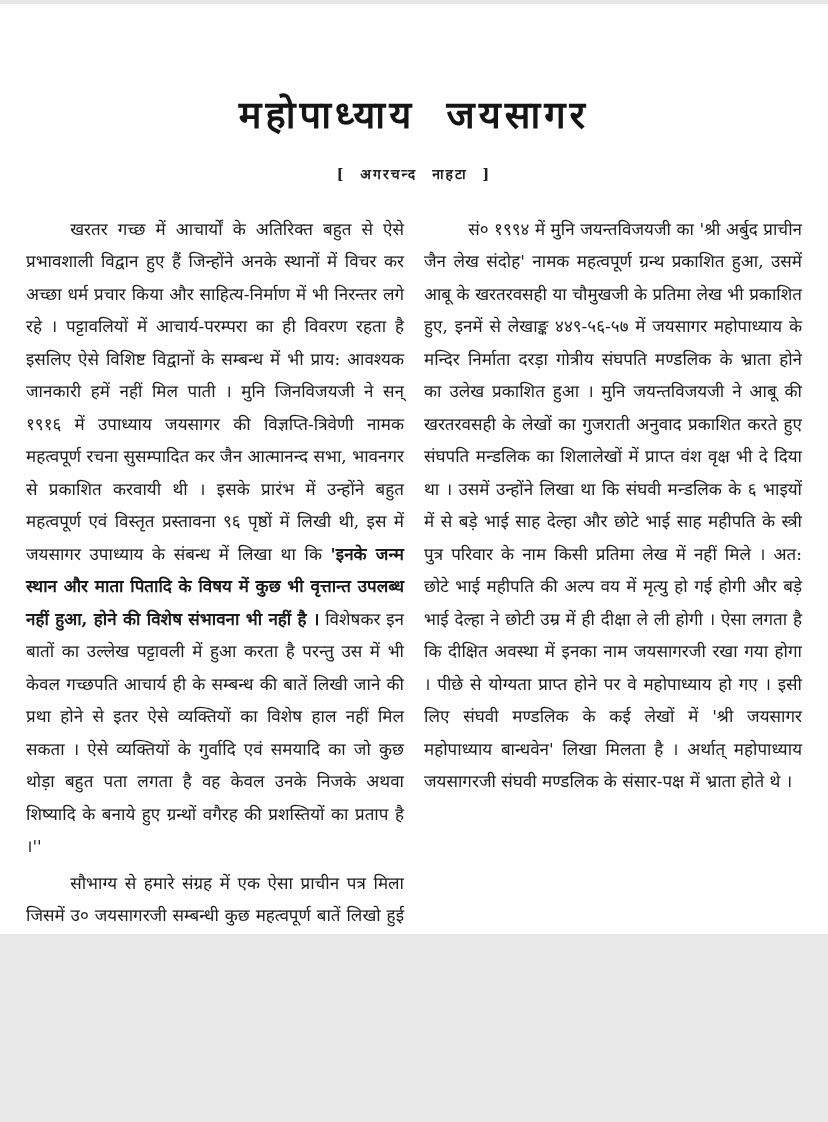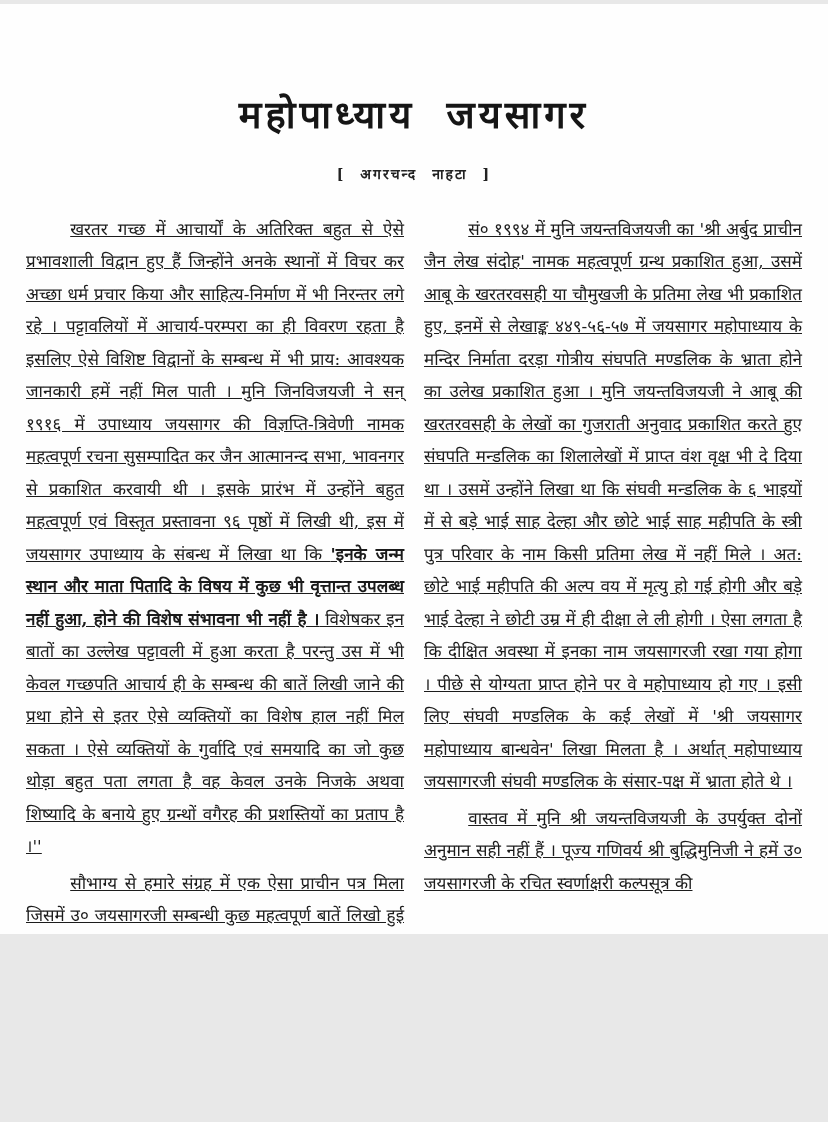--- a/index.html
+++ b/index.html
@@ -37,21 +37,20 @@
     letter-spacing: 2px;
     word-spacing: 8px;
     color: #222;
   }
   .columns {
     display: flex;
     justify-content: space-between;
     padding: 0 26px;
     margin-top: 30px;
     gap: 18px;
-    text-decoration: underline;
   }
   .col {
     width: 378px;
     text-align: justify;
     font-size: 17px;
     line-height: 32.5px;
     color: #1b1b1b;
   }
   .col p.para {
     margin: 0 0 4px 0;
@@ -87,18 +86,17 @@
     <div class="doc-byline">[ अगरचन्द नाहटा ]</div>
   </div>
 
   <div class="columns">
     <div class="col">
         <p class="para indent"><span>खरतर गच्छ में आचार्यों के अतिरिक्त बहुत से ऐसे प्रभावशाली विद्वान हुए हैं जिन्होंने अनके स्थानों में विचर कर अच्छा धर्म प्रचार किया और साहित्य-निर्माण में भी निरन्तर लगे रहे । पट्टावलियों में आचार्य-परम्परा का ही विवरण रहता है इसलिए ऐसे विशिष्ट विद्वानों के सम्बन्ध में भी प्राय: आवश्यक जानकारी हमें नहीं मिल पाती । मुनि जिनविजयजी ने सन् १९१६ में उपाध्याय जयसागर की विज्ञप्ति-त्रिवेणी नामक महत्वपूर्ण रचना सुसम्पादित कर जैन आत्मानन्द सभा, भावनगर से प्रकाशित करवायी थी । इसके प्रारंभ में उन्होंने बहुत महत्वपूर्ण एवं विस्तृत प्रस्तावना ९६ पृष्ठों में लिखी थी, इस में जयसागर उपाध्याय के संबन्ध में लिखा था कि </span><span class="bold">'इनके जन्म स्थान और माता पितादि के विषय में कुछ भी वृत्तान्त उपलब्ध नहीं हुआ, होने की विशेष संभावना भी नहीं है ।</span><span> विशेषकर इन बातों का उल्लेख पट्टावली में हुआ करता है परन्तु उस में भी केवल गच्छपति आचार्य ही के सम्बन्ध की बातें लिखी जाने की प्रथा होने से इतर ऐसे व्यक्तियों का विशेष हाल नहीं मिल सकता । ऐसे व्यक्तियों के गुर्वादि एवं समयादि का जो कुछ थोड़ा बहुत पता लगता है वह केवल उनके निजके अथवा शिष्यादि के बनाये हुए ग्रन्थों वगैरह की प्रशस्तियों का प्रताप है ।''</span></p>
         <p class="para indent"><span>सौभाग्य से हमारे संग्रह में एक ऐसा प्राचीन पत्र मिला जिसमें उ० जयसागरजी सम्बन्धी कुछ महत्वपूर्ण बातें लिखो हुई थी अतः हमने उसका आवश्यक अंश अपने 'ऐतिहासिक जैन काव्य संग्रह' पृ० ४०० में प्रकाशित कर दिया था तथा उसका ऐतिहासिक सार, उनकी रचनाओं को नामावली सह प्रारंभ में दे दिया था । पर उसी पत्र</span></p>
       </div>
     <div class="col">
         <p class="para indent"><span>सं० १९९४ में मुनि जयन्तविजयजी का 'श्री अर्बुद प्राचीन जैन लेख संदोह' नामक महत्वपूर्ण ग्रन्थ प्रकाशित हुआ, उसमें आबू के खरतरवसही या चौमुखजी के प्रतिमा लेख भी प्रकाशित हुए, इनमें से लेखाङ्क ४४९-५६-५७ में जयसागर महोपाध्याय के मन्दिर निर्माता दरड़ा गोत्रीय संघपति मण्डलिक के भ्राता होने का उलेख प्रकाशित हुआ । मुनि जयन्तविजयजी ने आबू की खरतरवसही के लेखों का गुजराती अनुवाद प्रकाशित करते हुए संघपति मन्डलिक का शिलालेखों में प्राप्त वंश वृक्ष भी दे दिया था । उसमें उन्होंने लिखा था कि संघवी मन्डलिक के ६ भाइयों में से बड़े भाई साह देल्हा और छोटे भाई साह महीपति के स्त्री पुत्र परिवार के नाम किसी प्रतिमा लेख में नहीं मिले । अत: छोटे भाई महीपति की अल्प वय में मृत्यु हो गई होगी और बड़े भाई देल्हा ने छोटी उम्र में ही दीक्षा ले ली होगी । ऐसा लगता है कि दीक्षित अवस्था में इनका नाम जयसागरजी रखा गया होगा । पीछे से योग्यता प्राप्त होने पर वे महोपाध्याय हो गए । इसी लिए संघवी मण्डलिक के कई लेखों में 'श्री जयसागर महोपाध्याय बान्धवेन' लिखा मिलता है । अर्थात् महोपाध्याय जयसागरजी संघवी मण्डलिक के संसार-पक्ष में भ्राता होते थे ।</span></p>
-        <p class="para indent"><span>वास्तव में मुनि श्री जयन्तविजयजी के उपर्युक्त दोनों अनुमान सही नहीं हैं । पूज्य गणिवर्य श्री बुद्धिमुनिजी ने हमें उ० जयसागरजी के रचित स्वर्णाक्षरी कल्पसूत्र की</span></p>
       </div>
   </div>
 
 
 </div>
 
 </body></html>

